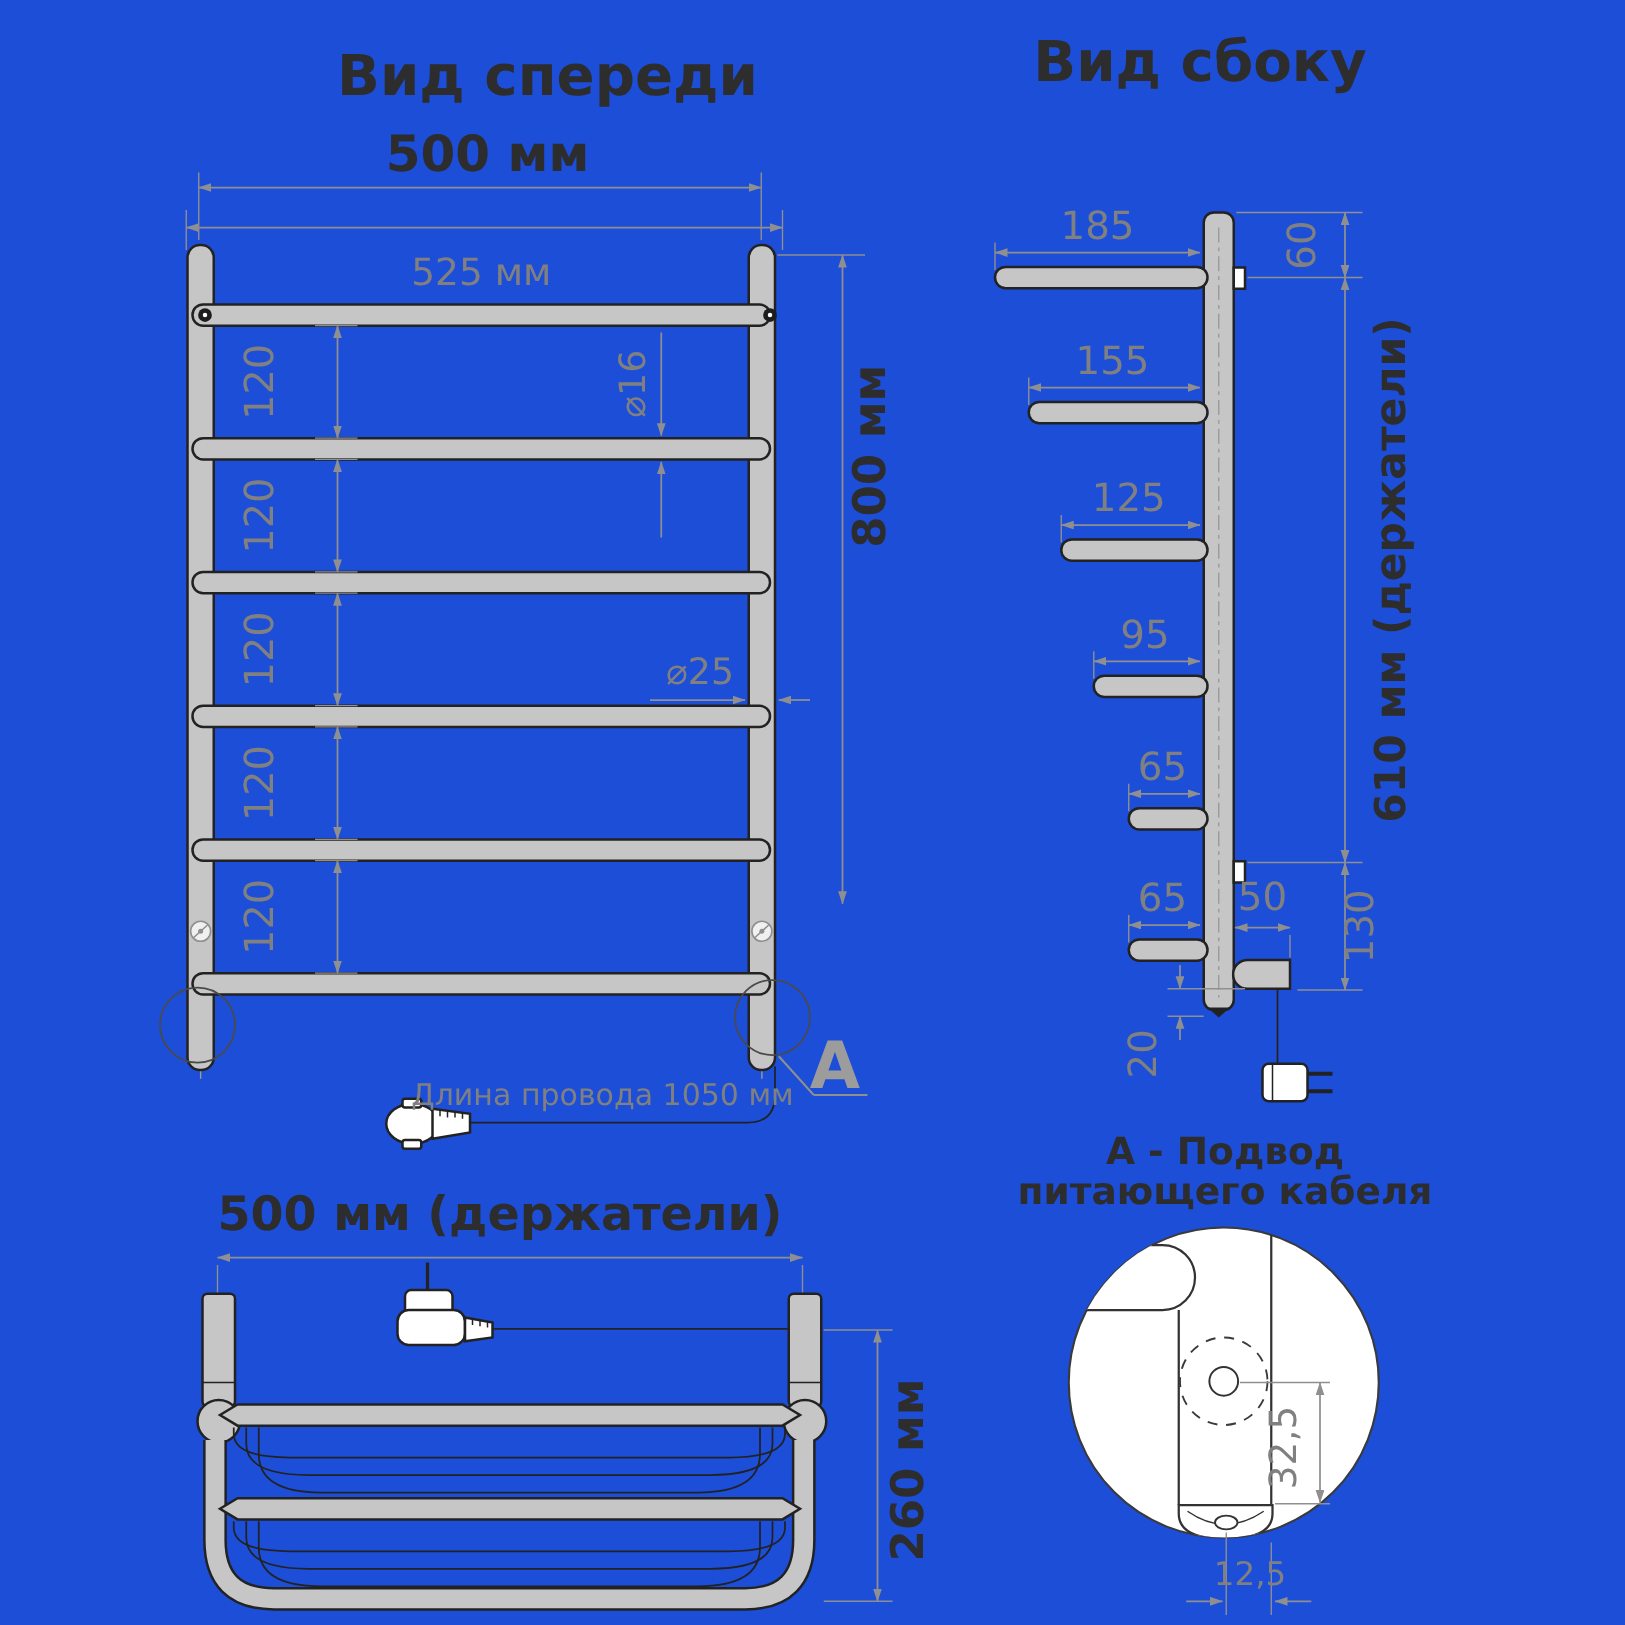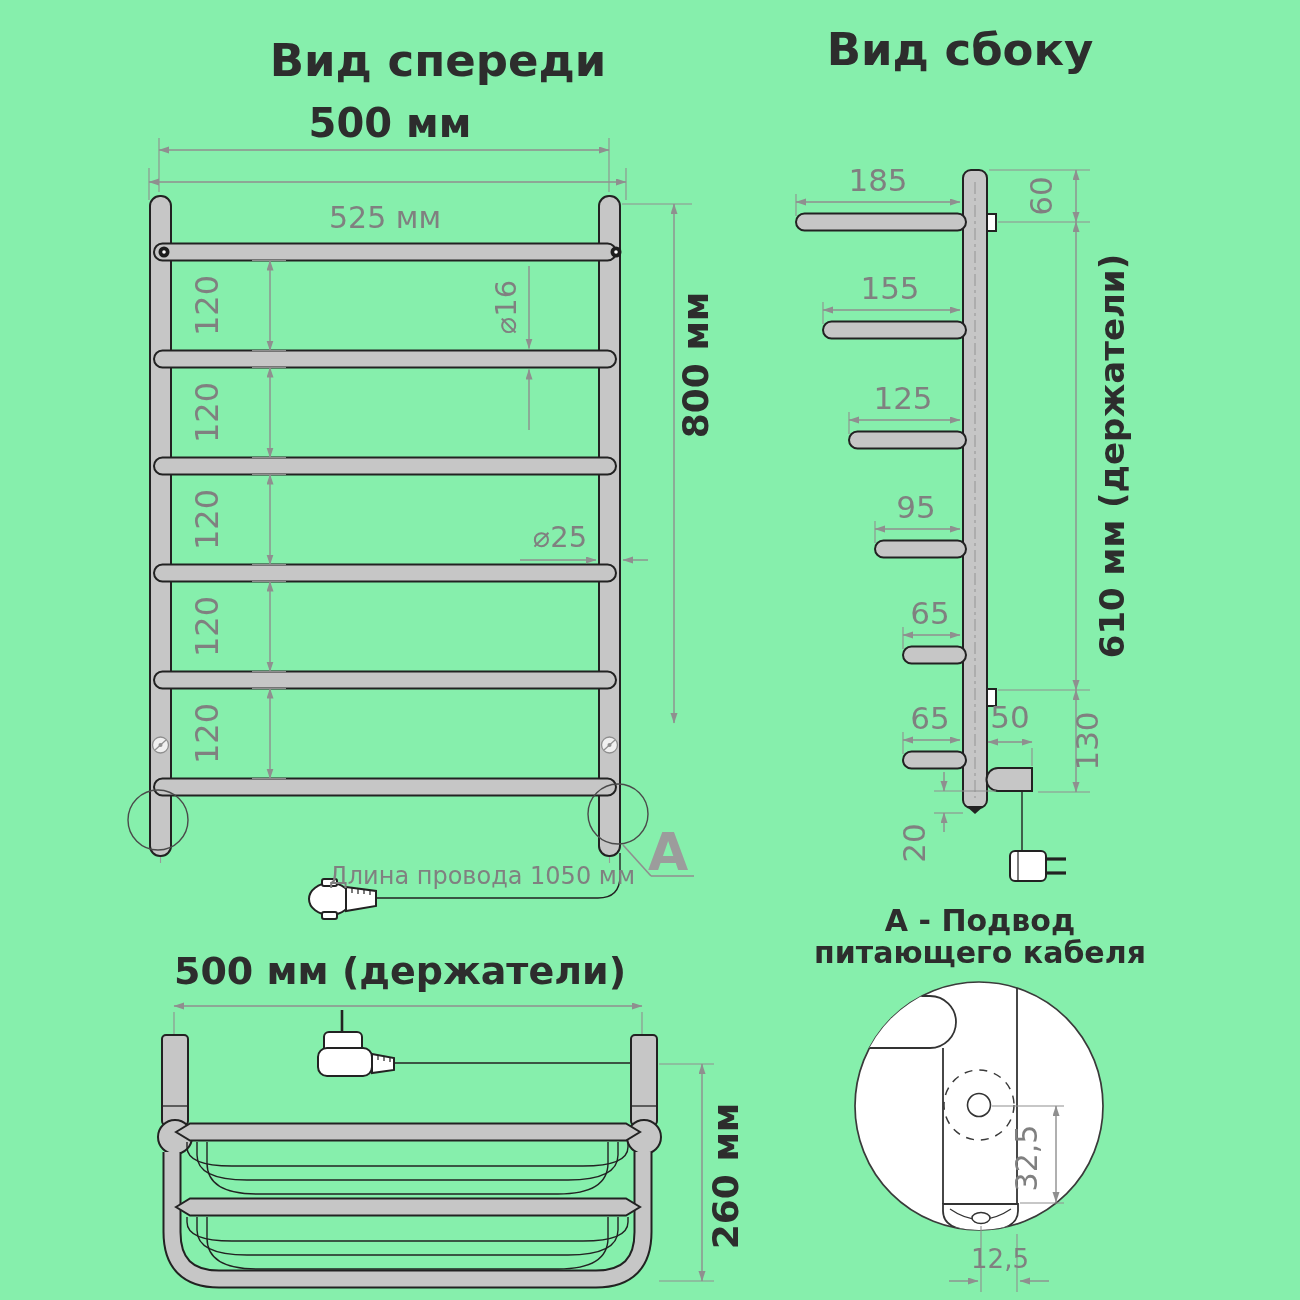--- a/index.html
+++ b/index.html
@@ -4,21 +4,21 @@
 <style>
   :root{
     --tube-fill:#c6c6c6;
     --line-dark:#222222;
     --dim:#8f8f8f;
     --txt-dark:#2d2d2d;
     --txt-gray:#808080;
     --marker-gray:#9c9c9c;
   }
   html,body{margin:0;padding:0;background:#ffffff;}
-  #stage{width:1300px;height:1300px;background:#86efac;position:relative;overflow:hidden;}
+  #stage{width:1300px;height:1300px;background:#1d4ed8;position:relative;overflow:hidden;}
   svg{font-family:"DejaVu Sans","Liberation Sans",sans-serif;}
   .tube{fill:var(--tube-fill);stroke:var(--line-dark);stroke-width:2;}
   .whitepart{fill:#ffffff;stroke:var(--line-dark);stroke-width:2;}
   .thin{fill:none;stroke:var(--line-dark);stroke-width:1.4;}
   .dim{fill:none;stroke:var(--dim);stroke-width:1.4;}
   .ext{fill:none;stroke:var(--dim);stroke-width:1.1;}
   .cl{fill:none;stroke:#9a9a9a;stroke-width:1.1;stroke-dasharray:12 4 3 4;}
   .dash{fill:none;stroke:#3a3a3a;stroke-width:1.5;stroke-dasharray:8 7;}
   .gtxt{fill:var(--txt-gray);font-weight:400;}
   .btxt{fill:var(--txt-dark);font-weight:700;}

